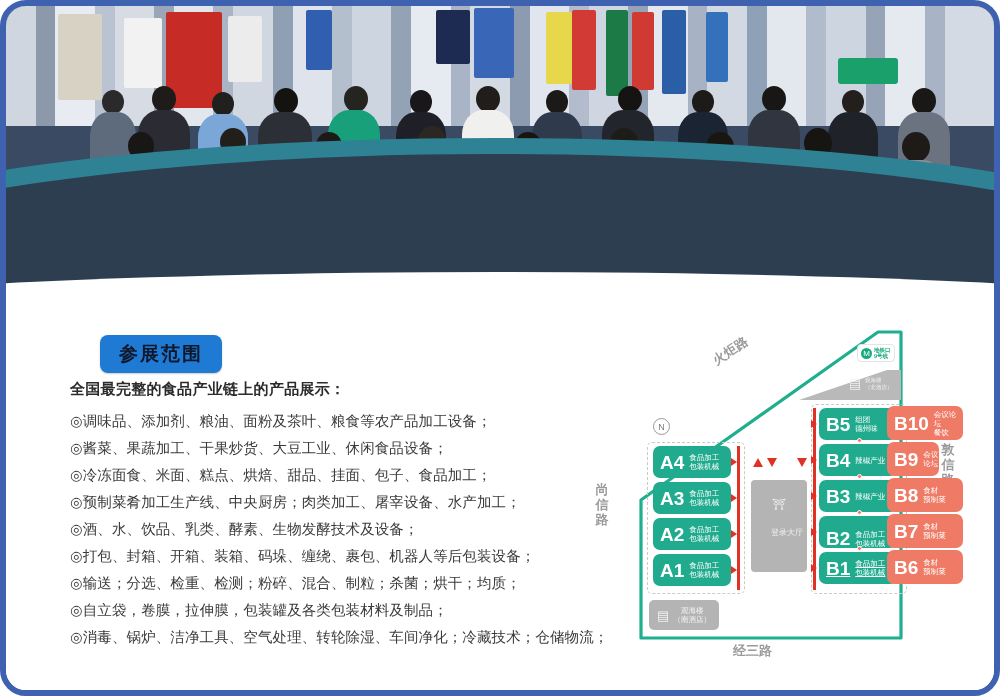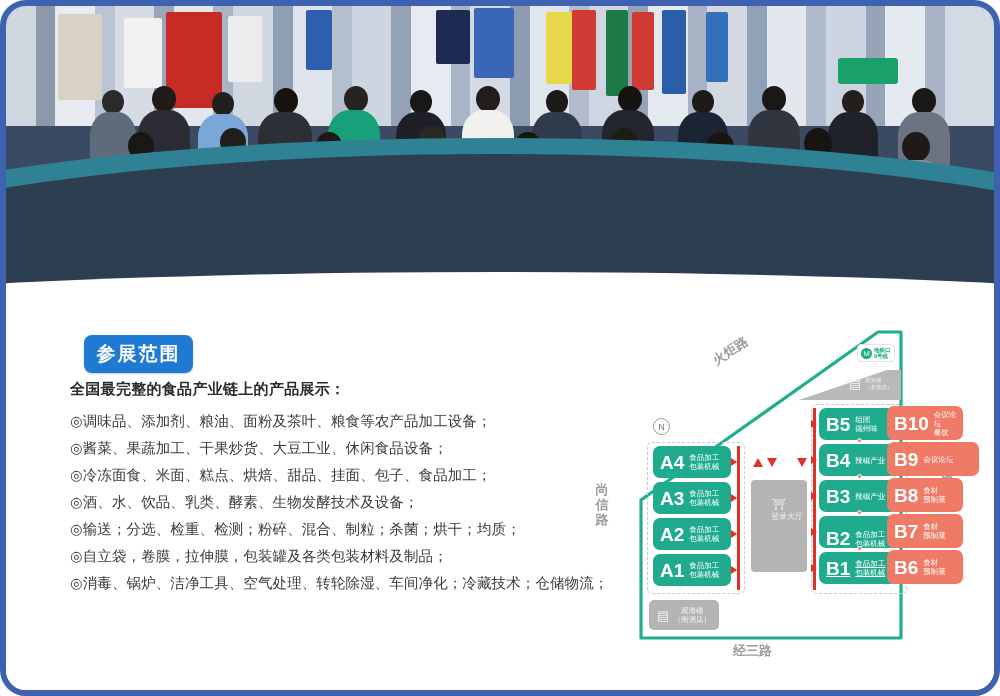--- a/index.html
+++ b/index.html
@@ -77,25 +77,25 @@
   }
 
   
   #content{
     position:absolute; left:0; top:300px; width:100%; height:396px;
     background:#ffffff;
   }
 
   
   #badge{
-    position:absolute; left:78px; top:29px;
-    width:109px; height:38px;
+    position:absolute; left:94px; top:29px;
+    width:122px; height:38px;
     background:#1f7ad4;
     border-radius:8px;
-    color:#ffffff;
+    color:#0f172a;
     font-size:19px; font-weight:bold;
     letter-spacing:2px;
     display:flex; align-items:center; justify-content:center;
     box-shadow:0 1px 2px rgba(0,0,0,.2);
   }
 
   
   #scope-text{
     position:absolute; left:64px; top:74px; width:510px;
     color:#3b3b3b;
@@ -250,21 +250,23 @@
 
   <div id="content">
 
     <div id="badge">参展范围</div>
 
     <div id="scope-text">
       <div id="scope-heading">全国最完整的食品产业链上的产品展示：</div>
       <div class="scope-line">◎调味品、添加剂、粮油、面粉及茶叶、粮食等农产品加工设备；</div>
       <div class="scope-line">◎酱菜、果蔬加工、干果炒货、大豆工业、休闲食品设备；</div>
       <div class="scope-line">◎冷冻面食、米面、糕点、烘焙、甜品、挂面、包子、食品加工；</div>
+      <div class="scope-line">◎预制菜肴加工生产线、中央厨房；肉类加工、屠宰设备、水产加工；</div>
       <div class="scope-line">◎酒、水、饮品、乳类、酵素、生物发酵技术及设备；</div>
+      <div class="scope-line">◎打包、封箱、开箱、装箱、码垛、缠绕、裹包、机器人等后包装设备；</div>
       <div class="scope-line">◎输送；分选、检重、检测；粉碎、混合、制粒；杀菌；烘干；均质；</div>
       <div class="scope-line">◎自立袋，卷膜，拉伸膜，包装罐及各类包装材料及制品；</div>
       <div class="scope-line">◎消毒、锅炉、洁净工具、空气处理、转轮除湿、车间净化；冷藏技术；仓储物流；</div>
     </div>
 
     <div id="map">
 
       <svg id="boundary" viewBox="0 0 405 370">
         <path d="M60 180 L297 12 L320 12 L320 318 L60 318 Z" fill="none" stroke="#1fae8e" stroke-width="3.2" stroke-linejoin="round"></path>
       </svg>
@@ -337,21 +339,21 @@
       <div class="gray-bldg" style="left:68px;top:280px;width:70px;height:30px;gap:4px;">
         <span style="font-size:13px;">▤</span>
         <span>
           <span style="display:block">观海楼</span>
           <span style="display:block">（南酒店）</span>
         </span>
       </div>
 
       <div class="lobby" style="left:170px;top:160px;width:56px;height:92px;">
         <span style="display:block;margin-top:18px;font-size:11px;color:#f2f2f2;">⛩</span>
-        <span style="display:block;padding-left:16px;">登录大厅</span>
+        <span style="display:block;margin-top:16px;padding-left:16px;">登录大厅</span>
       </div>
 
       <div style="position:absolute;left:172px;top:138px;width:0;height:0;border-left:5px solid transparent;border-right:5px solid transparent;border-bottom:9px solid #e03127;"></div>
       <div style="position:absolute;left:186px;top:138px;width:0;height:0;border-left:5px solid transparent;border-right:5px solid transparent;border-top:9px solid #e03127;"></div>
       <div style="position:absolute;left:216px;top:138px;width:0;height:0;border-left:5px solid transparent;border-right:5px solid transparent;border-top:9px solid #e03127;"></div>
 
       <div class="groupbox" style="left:230px;top:84px;width:96px;height:190px;"></div>
       <div class="redline" style="left:232px;top:88px;width:2.5px;height:182px;"></div>
 
       <div class="hall green" style="left:238px;top:88px;width:78px;height:32px;">
@@ -402,21 +404,21 @@
       <div class="dot" style="left:276px;top:190px;"></div>
       <div class="dot" style="left:276px;top:226px;"></div>
 
       <div class="hall red" style="left:306px;top:86px;width:76px;height:34px;">
         <span class="code">B10</span>
         <span class="desc">
           <span style="display:block">会议论坛</span>
           <span style="display:block">餐饮</span>
         </span>
       </div>
-      <div class="hall red" style="left:306px;top:122px;width:92px;height:34px;">
+      <div class="hall red" style="left:306px;top:122px;width:52px;height:34px;">
         <span class="code">B9</span>
         <span class="desc">
           <span style="display:block">会议论坛</span>
         </span>
       </div>
       <div class="hall red" style="left:306px;top:158px;width:76px;height:34px;">
         <span class="code">B8</span>
         <span class="desc">
           <span style="display:block">食材</span>
           <span style="display:block">预制菜</span>

